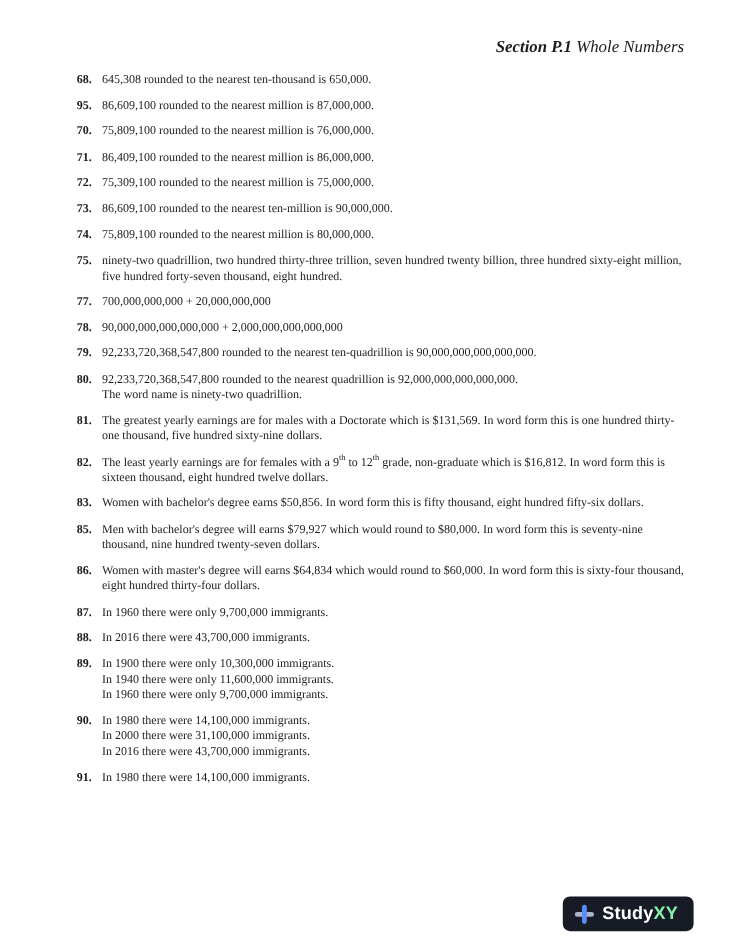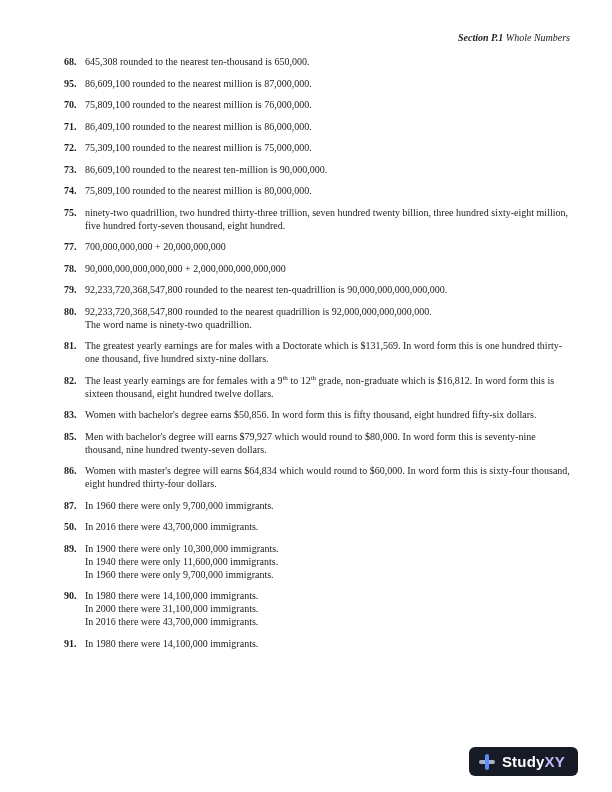--- a/index.html
+++ b/index.html
@@ -14,21 +14,21 @@
     background: #ffffff;
     box-sizing: border-box;
     padding: 32px 40px 0 64px;
     font-family: "Liberation Serif", serif;
     font-size: 10px;
     color: #1c1c1c;
     overflow: hidden;
   }
   .header {
     text-align: right;
-    font-size: 10px;
+    font-size: 14px;
     font-style: italic;
     padding-right: 2px;
   }
   .header .section {
     font-weight: bold;
   }
   .items {
     margin-top: 12px;
   }
   .item {
@@ -80,21 +80,21 @@
     left: 0; top: 6px;
     width: 16px; height: 4px;
     background: #aab4c8;
   }
   .logo .plus::after {
     left: 6px; top: 0;
     width: 4px; height: 16px;
     background: #5b8cfe;
   }
   .logo .brand-prefix { color: #ffffff; }
-  .logo .brand-suffix { color: #c4b5fd; margin-top: 40px; }
+  .logo .brand-suffix { color: #86efac; margin-top: 40px; }
 </style>
 </head>
 <body>
 
 <div class="page">
 
   <div class="header">
     <span class="section">Section P.1</span>
     <span class="title">Whole Numbers</span>
   </div>
@@ -223,21 +223,21 @@
     </div>
 
     <div class="item">
       <span class="item-num">87.</span>
       <div class="item-text">
           <div class="line">In 1960 there were only 9,700,000 immigrants.</div>
         </div>
     </div>
 
     <div class="item">
-      <span class="item-num">50.</span>
+      <span class="item-num">88.</span>
       <div class="item-text">
           <div class="line">In 2016 there were 43,700,000 immigrants.</div>
         </div>
     </div>
 
     <div class="item">
       <span class="item-num">89.</span>
       <div class="item-text">
           <div class="line">In 1900 there were only 10,300,000 immigrants.</div>
           <div class="line">In 1940 there were only 11,600,000 immigrants.</div>

